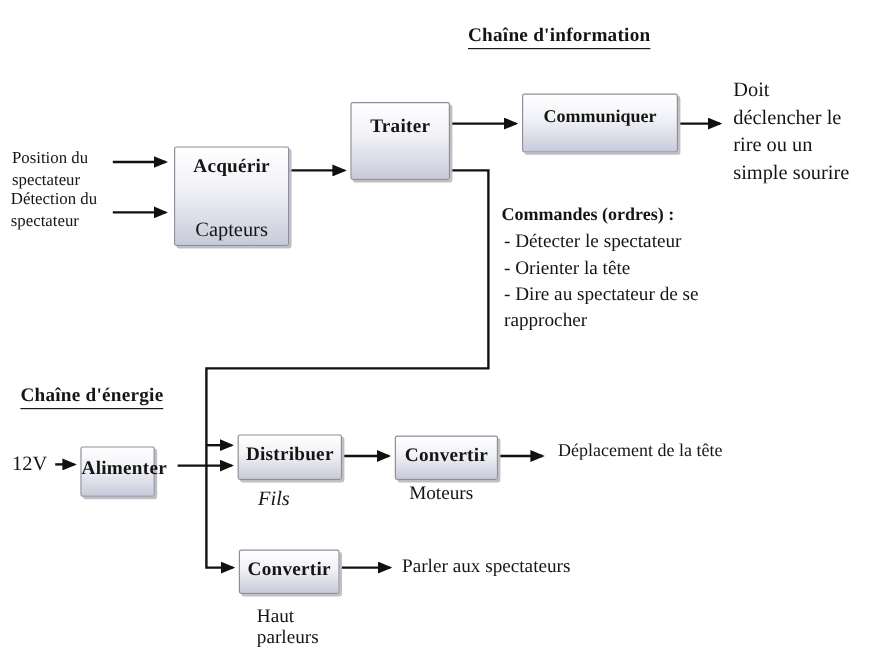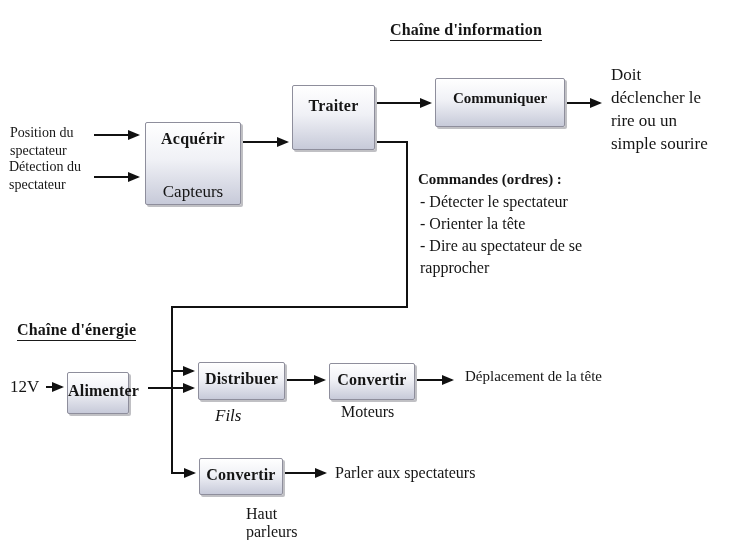--- a/index.html
+++ b/index.html
@@ -110,18 +110,18 @@
   <div class="block" style="left:329px;top:363px;width:86px;height:37px;">
     <div class="fn" style="margin-top:7px;">Convertir</div>
   </div>
   <div class="abs" style="left:341px;top:403px;font-size:16px;">Moteurs</div>
 
   <div class="abs" style="left:465px;top:368px;font-size:15px;">Déplacement de la tête</div>
 
   <div class="block" style="left:199px;top:458px;width:84px;height:37px;">
     <div class="fn" style="margin-top:7px;">Convertir</div>
   </div>
-  <div class="abs ann-lg" style="left:214px;top:505px;margin-left:32px;">Haut
+  <div class="abs ann-lg" style="left:214px;top:505px;">Haut
 parleurs</div>
 
   <div class="abs" style="left:335px;top:464px;font-size:16px;text-align:center;">Parler aux spectateurs</div>
 
 </div>
 
 </body></html>

